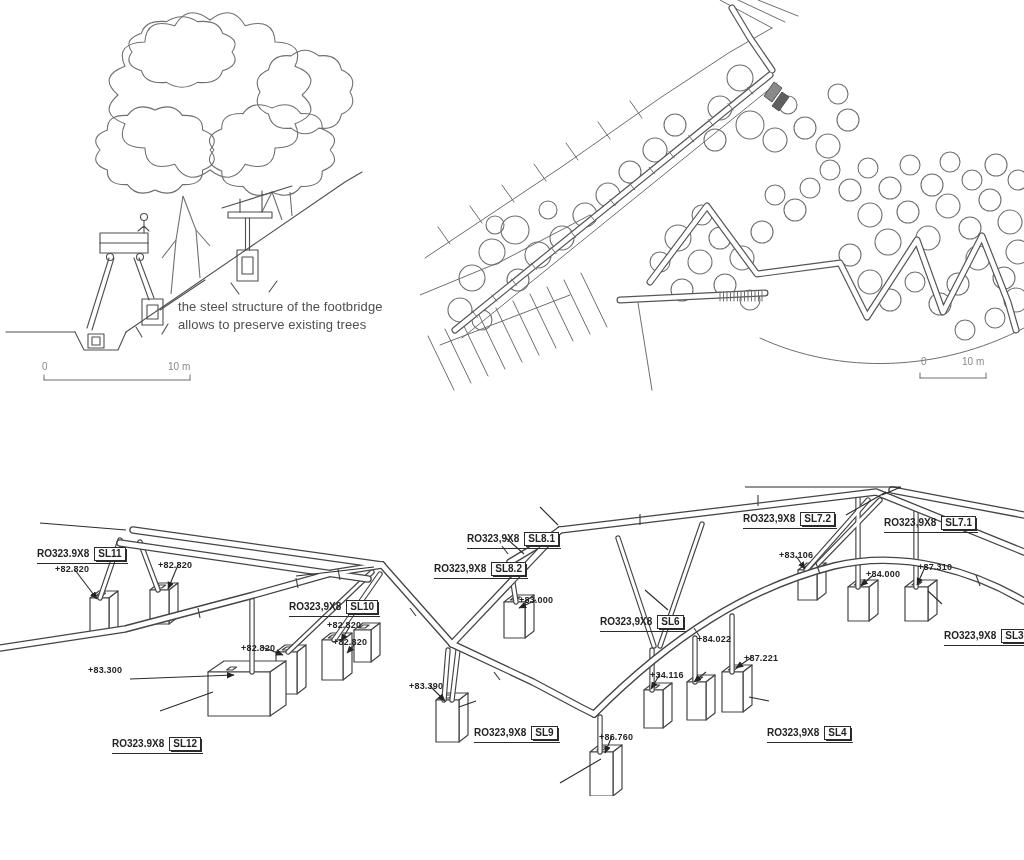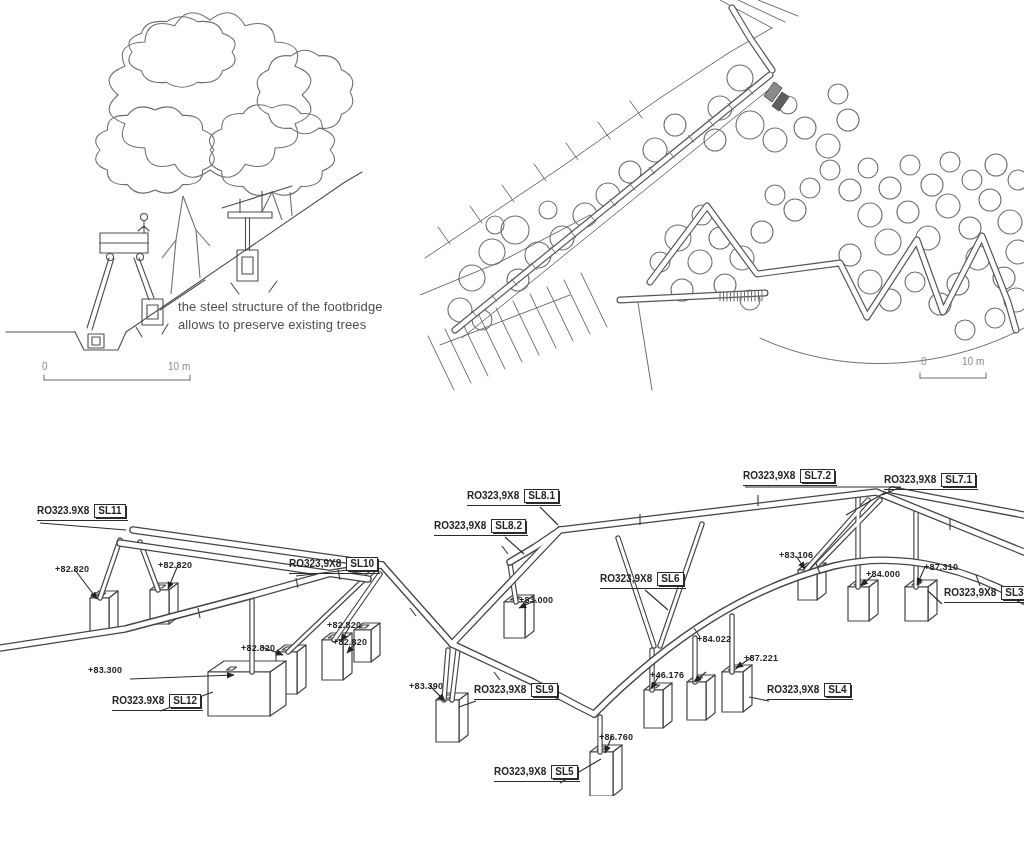--- a/index.html
+++ b/index.html
@@ -4,21 +4,21 @@
 <style>
   html,body{margin:0;padding:0;background:#fff;}
   #page{position:relative;width:1024px;height:796px;background:#fff;
         font-family:"Liberation Sans",sans-serif;overflow:hidden;}
   svg{position:absolute;}
   .caption{position:absolute;font-size:13px;color:#4f4f4f;line-height:1.38;
            white-space:pre-line;letter-spacing:.1px;}
   .axon-caption{font-size:13.5px;color:#555;}
   .scale-num{position:absolute;font-size:10px;color:#8a8a8a;white-space:nowrap;}
   .axon-label{position:absolute;font-size:10px;font-weight:bold;color:#242424;
-              white-space:nowrap;border-bottom:1.3px solid #2b2b2b;padding:0 2px 2px 0;}
+              white-space:nowrap;border-bottom:1.3px solid #2b2b2b;padding:0 2px 2px 0;margin-top:43px;}
   .axon-label .tagbox{display:inline-block;border:1.2px solid #2b2b2b;
               box-shadow:1.5px 1.5px 0 -0.5px #2b2b2b;padding:0 3px 1px 3px;margin-left:5px;
               background:#fff;line-height:1.1;}
   .elev{position:absolute;font-size:9px;font-weight:bold;color:#242424;white-space:nowrap;
         letter-spacing:.2px;}
   
   .thin{fill:none;stroke:#4f4f4f;stroke-width:1.1px;stroke-linejoin:round;stroke-linecap:round;}
   .lite{fill:none;stroke:#6e6e6e;stroke-width:1px;stroke-linejoin:round;stroke-linecap:round;}
   .tree-line{fill:none;stroke:#6f6f6f;stroke-width:1.1px;}
   .tube{fill:none;stroke:#454545;stroke-width:7.5px;stroke-linejoin:round;stroke-linecap:round;}
@@ -439,20 +439,20 @@
       <div class="axon-label" style="left: 112px; top: 694px;"><span>RO323.9X8</span><span class="tagbox">SL12</span></div>
       <div class="elev" style="left: 55px; top: 564px;">+82.820</div>
       <div class="elev" style="left: 158px; top: 560px;">+82.820</div>
       <div class="elev" style="left: 241px; top: 643px;">+82.820</div>
       <div class="elev" style="left: 327px; top: 620px;">+82.820</div>
       <div class="elev" style="left: 333px; top: 637px;">+82.820</div>
       <div class="elev" style="left: 519px; top: 595px;">+83.000</div>
       <div class="elev" style="left: 88px; top: 665px;">+83.300</div>
       <div class="elev" style="left: 409px; top: 681px;">+83.390</div>
       <div class="elev" style="left: 599px; top: 732px;">+86.760</div>
-      <div class="elev" style="left: 650px; top: 670px;">+46.176</div>
+      <div class="elev" style="left: 650px; top: 670px;">+34.116</div>
       <div class="elev" style="left: 697px; top: 634px;">+84.022</div>
       <div class="elev" style="left: 744px; top: 653px;">+87.221</div>
       <div class="elev" style="left: 779px; top: 550px; text-align: center;">+83.106</div>
       <div class="elev" style="left: 866px; top: 569px;">+84.000</div>
-      <div class="elev" style="left: 918px; top: 562px; padding-left: 6px;">+87.310</div>
+      <div class="elev" style="left: 918px; top: 562px;">+87.310</div>
     </div>
 </div>
 
 </body></html>

